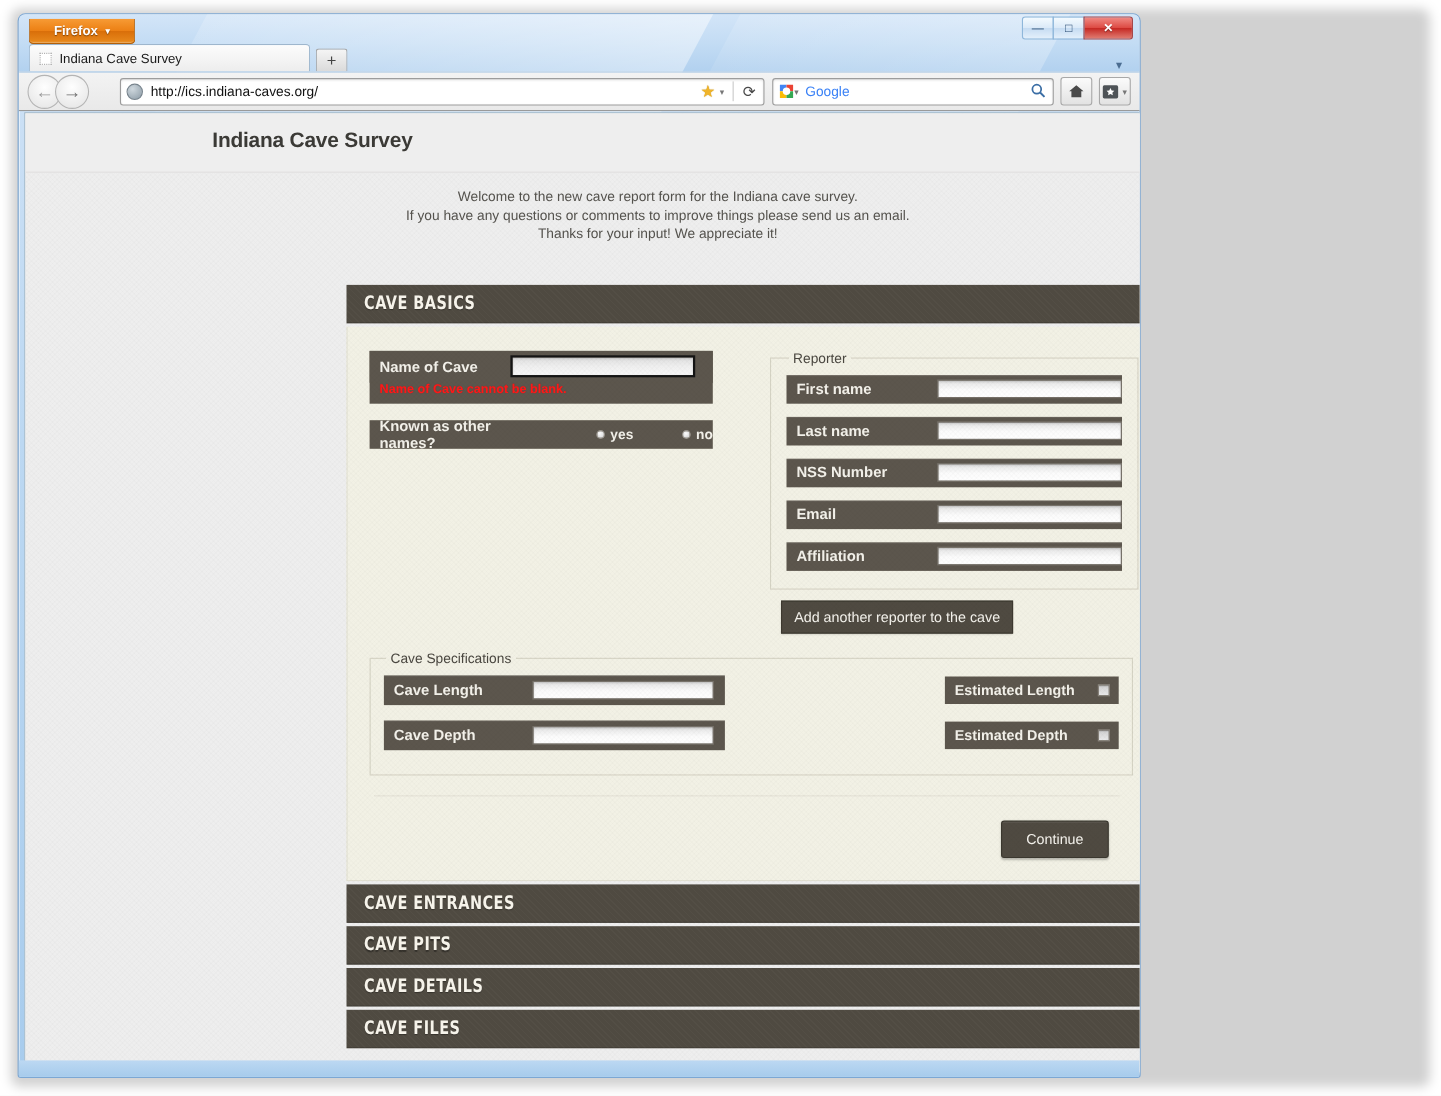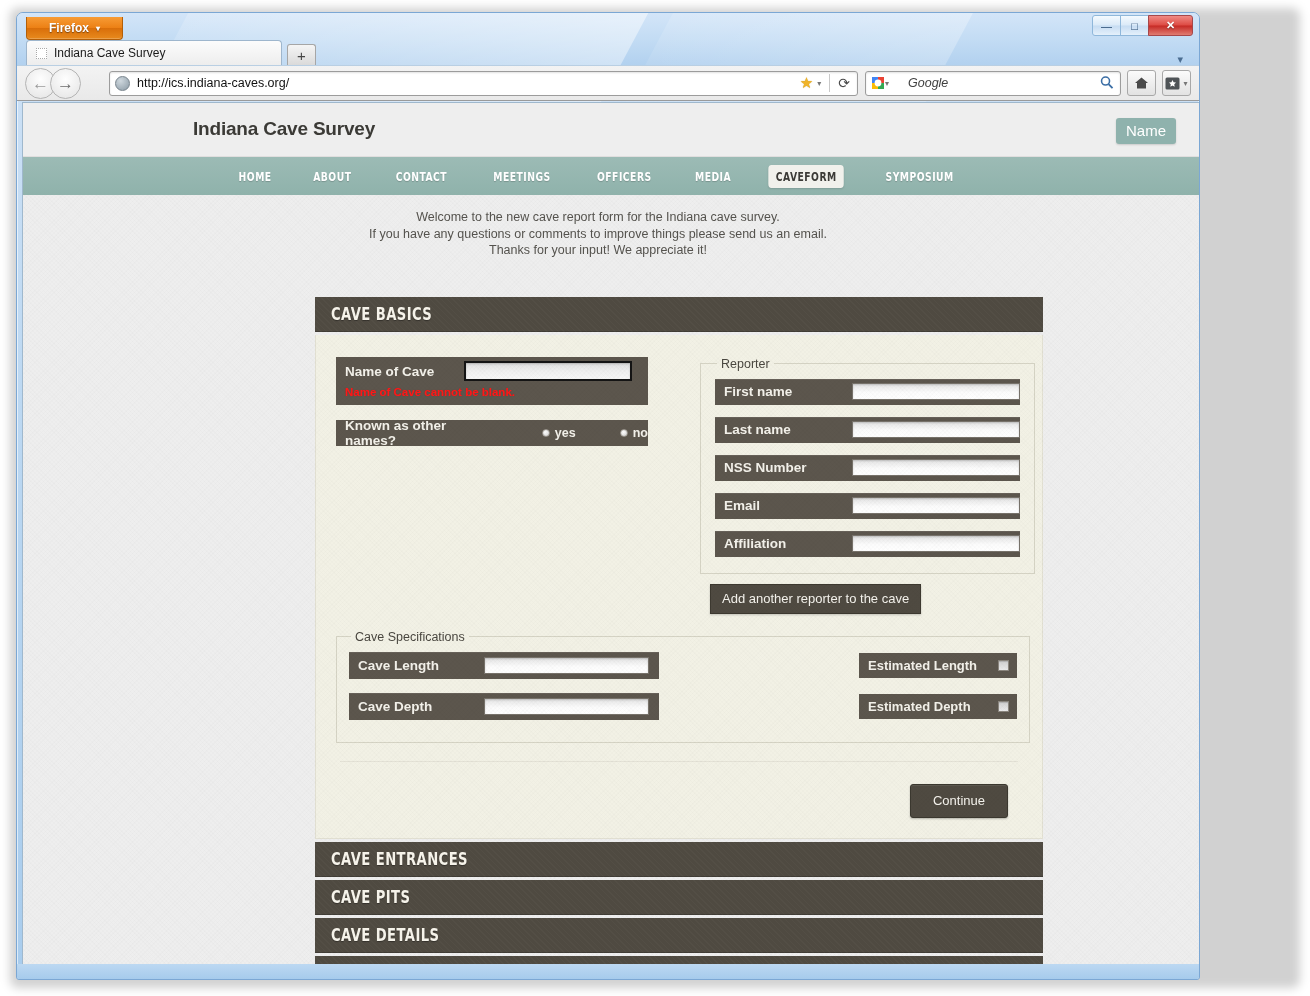--- a/index.html
+++ b/index.html
@@ -14,21 +14,21 @@
   
   #win-shadow {
     position: absolute; left: 10px; top: 8px;
     width: 1290px; height: 980px;
     background: rgba(0,0,0,0.18);
     border-radius: 8px;
     filter: blur(5px);
   }
   #window {
     position: absolute; left: 16px; top: 12px;
-    width: 1184px; height: 968px;
+    width: 1021px; height: 968px;
     border-radius: 7px 7px 3px 3px;
     background: linear-gradient(180deg,#cfe2f6 0%,#bcd8f2 40%,#a8cced 100%);
     border: 1px solid #7ba7d4;
     box-shadow: inset 0 0 0 1px rgba(255,255,255,0.6);
     overflow: hidden;
   }
   #titlebar {
     position: absolute; left:0; top:0; width: 100%; height: 52px;
     background: linear-gradient(180deg,#d3e5f8 0%,#c3dcf4 50%,#b2d1ef 100%);
   }
@@ -118,21 +118,21 @@
   .tinycaret { font-size:8px; color:#777; }
   .vsep { width:1px; height:18px; background:#c9c9c9; margin:0 4px; }
   .reload { font-size:14px; color:#4a4a4a; }
   #searchbar {
     width: 256px; height: 25px; margin-left: 7px;
     background: #fff; border: 1px solid #9c9c9c; border-radius: 3px;
     display: flex; align-items: center; padding: 0 5px;
     box-shadow: inset 0 1px 2px rgba(0,0,0,0.12);
   }
   #gicon { width:14px; height:14px; flex:none; position:relative; }
-  #search-ph { font-size:12.5px; color:#404040; font-style:italic; margin-left:19px; }
+  #search-ph { font-size:12.5px; color:#3b82f6; margin-left:6px; }
   .magnify { margin-left:auto; color:#3b6ea5; font-size:13px; transform: rotate(-45deg); }
   .tbbtn { width:29px; height:26px; margin-left:6px; border:1px solid #a8a8a8; border-radius:3px;
     background: linear-gradient(180deg,#fbfbfb,#e2e2e2);
     display:flex; align-items:center; justify-content:center; font-size:14px; color:#3d3d3d; }
 
   
   #viewport {
     position: absolute; left: 5px; top: 89px;
     width: 1268px; height: 874px;
     background: #eeeeee;
@@ -429,30 +429,20 @@
   </div>
 
   <div id="viewport">
     <div id="page">
 
       <div id="site-header">
         <div id="site-title">Indiana Cave Survey</div>
         <div id="login-btn">Name</div>
       </div>
 
-      <div id="navbar-site">
-        <div class="navitem">HOME</div>
-        <div class="navitem">ABOUT</div>
-        <div class="navitem">CONTACT</div>
-        <div class="navitem">MEETINGS</div>
-        <div class="navitem">OFFICERS</div>
-        <div class="navitem">MEDIA</div>
-        <div class="navitem active">CAVEFORM</div>
-        <div class="navitem">SYMPOSIUM</div>
-      </div>
 
       <div id="welcome">
         <div>Welcome to the new cave report form for the Indiana cave survey.</div>
         <div>If you have any questions or comments to improve things please send us an email.</div>
         <div>Thanks for your input! We appreciate it!</div>
       </div>
 
       <div id="accordion">
 
         <div class="acc-head">

